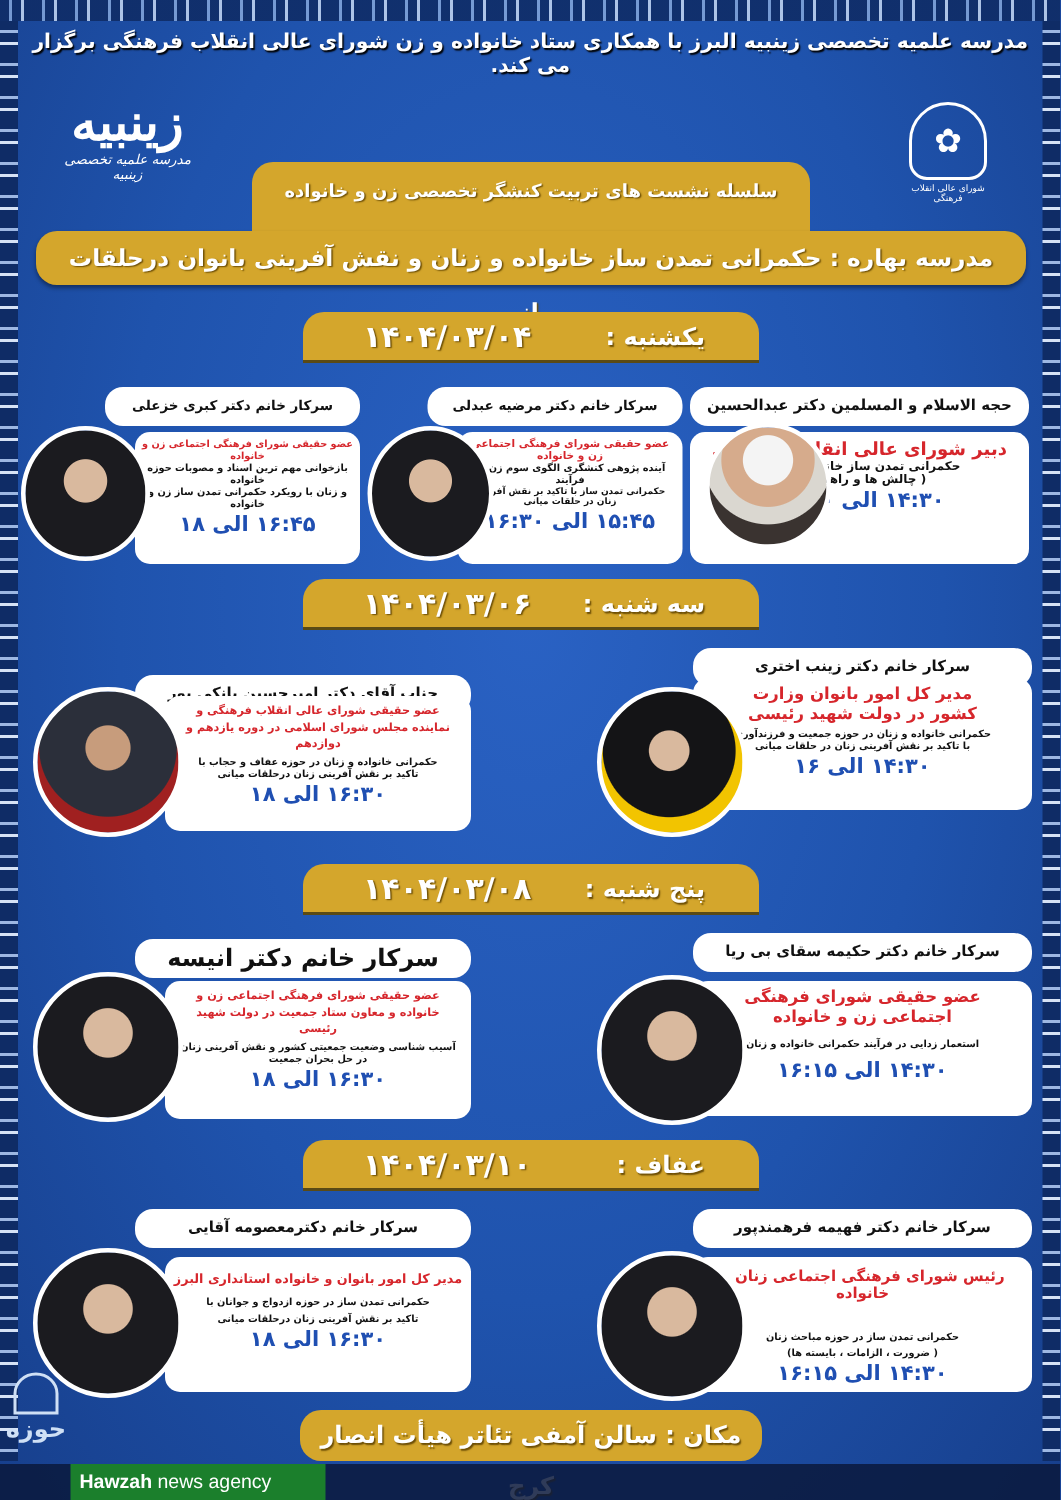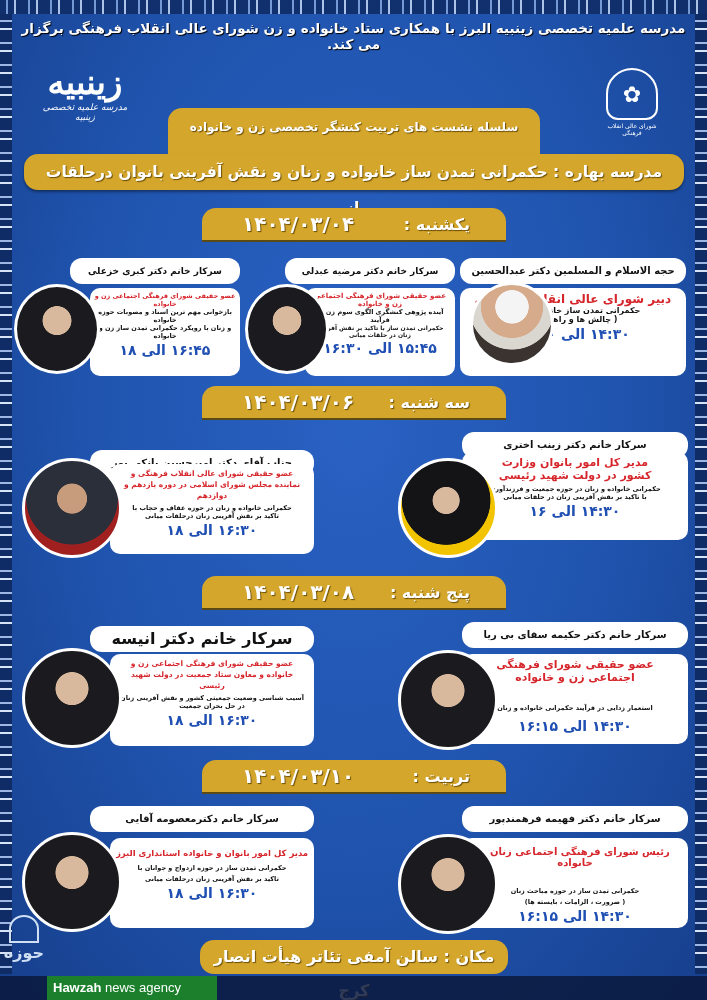--- a/index.html
+++ b/index.html
@@ -205,39 +205,39 @@
 
   <div class="date-bar" style="top:576px;">
     <span class="day">پنج شنبه :</span>
     <span class="date">۱۴۰۴/۰۳/۰۸</span>
   </div>
 
   <div class="card" style="left:398px; top:622px;">
     <div class="name-pill" style="left:64px; top:0; width:226px; font-size:10px;">سرکار خانم دکتر حکیمه سقای بی ریا</div>
     <div class="info-box" style="left:64px; top:32px; width:226px; height:90px;">
       <div class="role" style="font-size:11px; line-height:13px; padding:0 30px;">عضو حقیقی شورای فرهنگی اجتماعی زن و خانواده</div>
-      <div class="desc" style="font-size:6.5px; margin-top:20px;">استعمار زدایی در فرآیند حکمرانی خانواده و زنان</div>
+      <div class="desc" style="font-size:6.5px; margin-top:8px;">استعمار زدایی در فرآیند حکمرانی خانواده و زنان</div>
       <div class="time" style="margin-top:6px;">۱۴:۳۰ الی ۱۶:۱۵</div>
     </div>
     <div class="photo" style="left:0; top:28px; width:100px; height:100px;"></div>
   </div>
 
   <div class="card" style="left:22px; top:622px;">
     <div class="name-pill" style="left:68px; top:4px; width:224px; font-size:16px;">سرکار خانم دکتر انیسه کتابچی</div>
     <div class="info-box" style="left:88px; top:32px; width:204px; height:92px;">
       <div class="role" style="font-size:7.5px; line-height:11px; padding:0 6px;">عضو حقیقی شورای فرهنگی اجتماعی زن و خانواده و معاون ستاد جمعیت در دولت شهید رئیسی</div>
       <div class="desc" style="font-size:6.5px; margin-top:3px;">آسیب شناسی وضعیت جمعیتی کشور و نقش آفرینی زنان</div>
       <div class="desc" style="font-size:6.5px;">در حل بحران جمعیت</div>
       <div class="time">۱۶:۳۰ الی ۱۸</div>
     </div>
     <div class="photo" style="left:0; top:26px; width:100px; height:100px;"></div>
   </div>
 
   <div class="date-bar" style="top:760px;">
-    <span class="day">تربیت :</span>
+    <span class="day">عفاف :</span>
     <span class="date">۱۴۰۴/۰۳/۱۰</span>
   </div>
 
   <div class="card" style="left:398px; top:806px;">
     <div class="name-pill" style="left:64px; top:0; width:226px; font-size:10px;">سرکار خانم دکتر فهیمه فرهمندپور</div>
     <div class="info-box" style="left:64px; top:32px; width:226px; height:90px;">
       <div class="role" style="font-size:10px; margin-top:4px;">رئیس شورای فرهنگی اجتماعی زنان و خانواده</div>
       <div class="desc" style="font-size:6.5px; margin-top:19px;">حکمرانی تمدن ساز در حوزه مباحث زنان</div>
       <div class="desc" style="font-size:6.5px; margin-top:3px;">( ضرورت ، الزامات ، بایسته ها)</div>
       <div class="time">۱۴:۳۰ الی ۱۶:۱۵</div>

